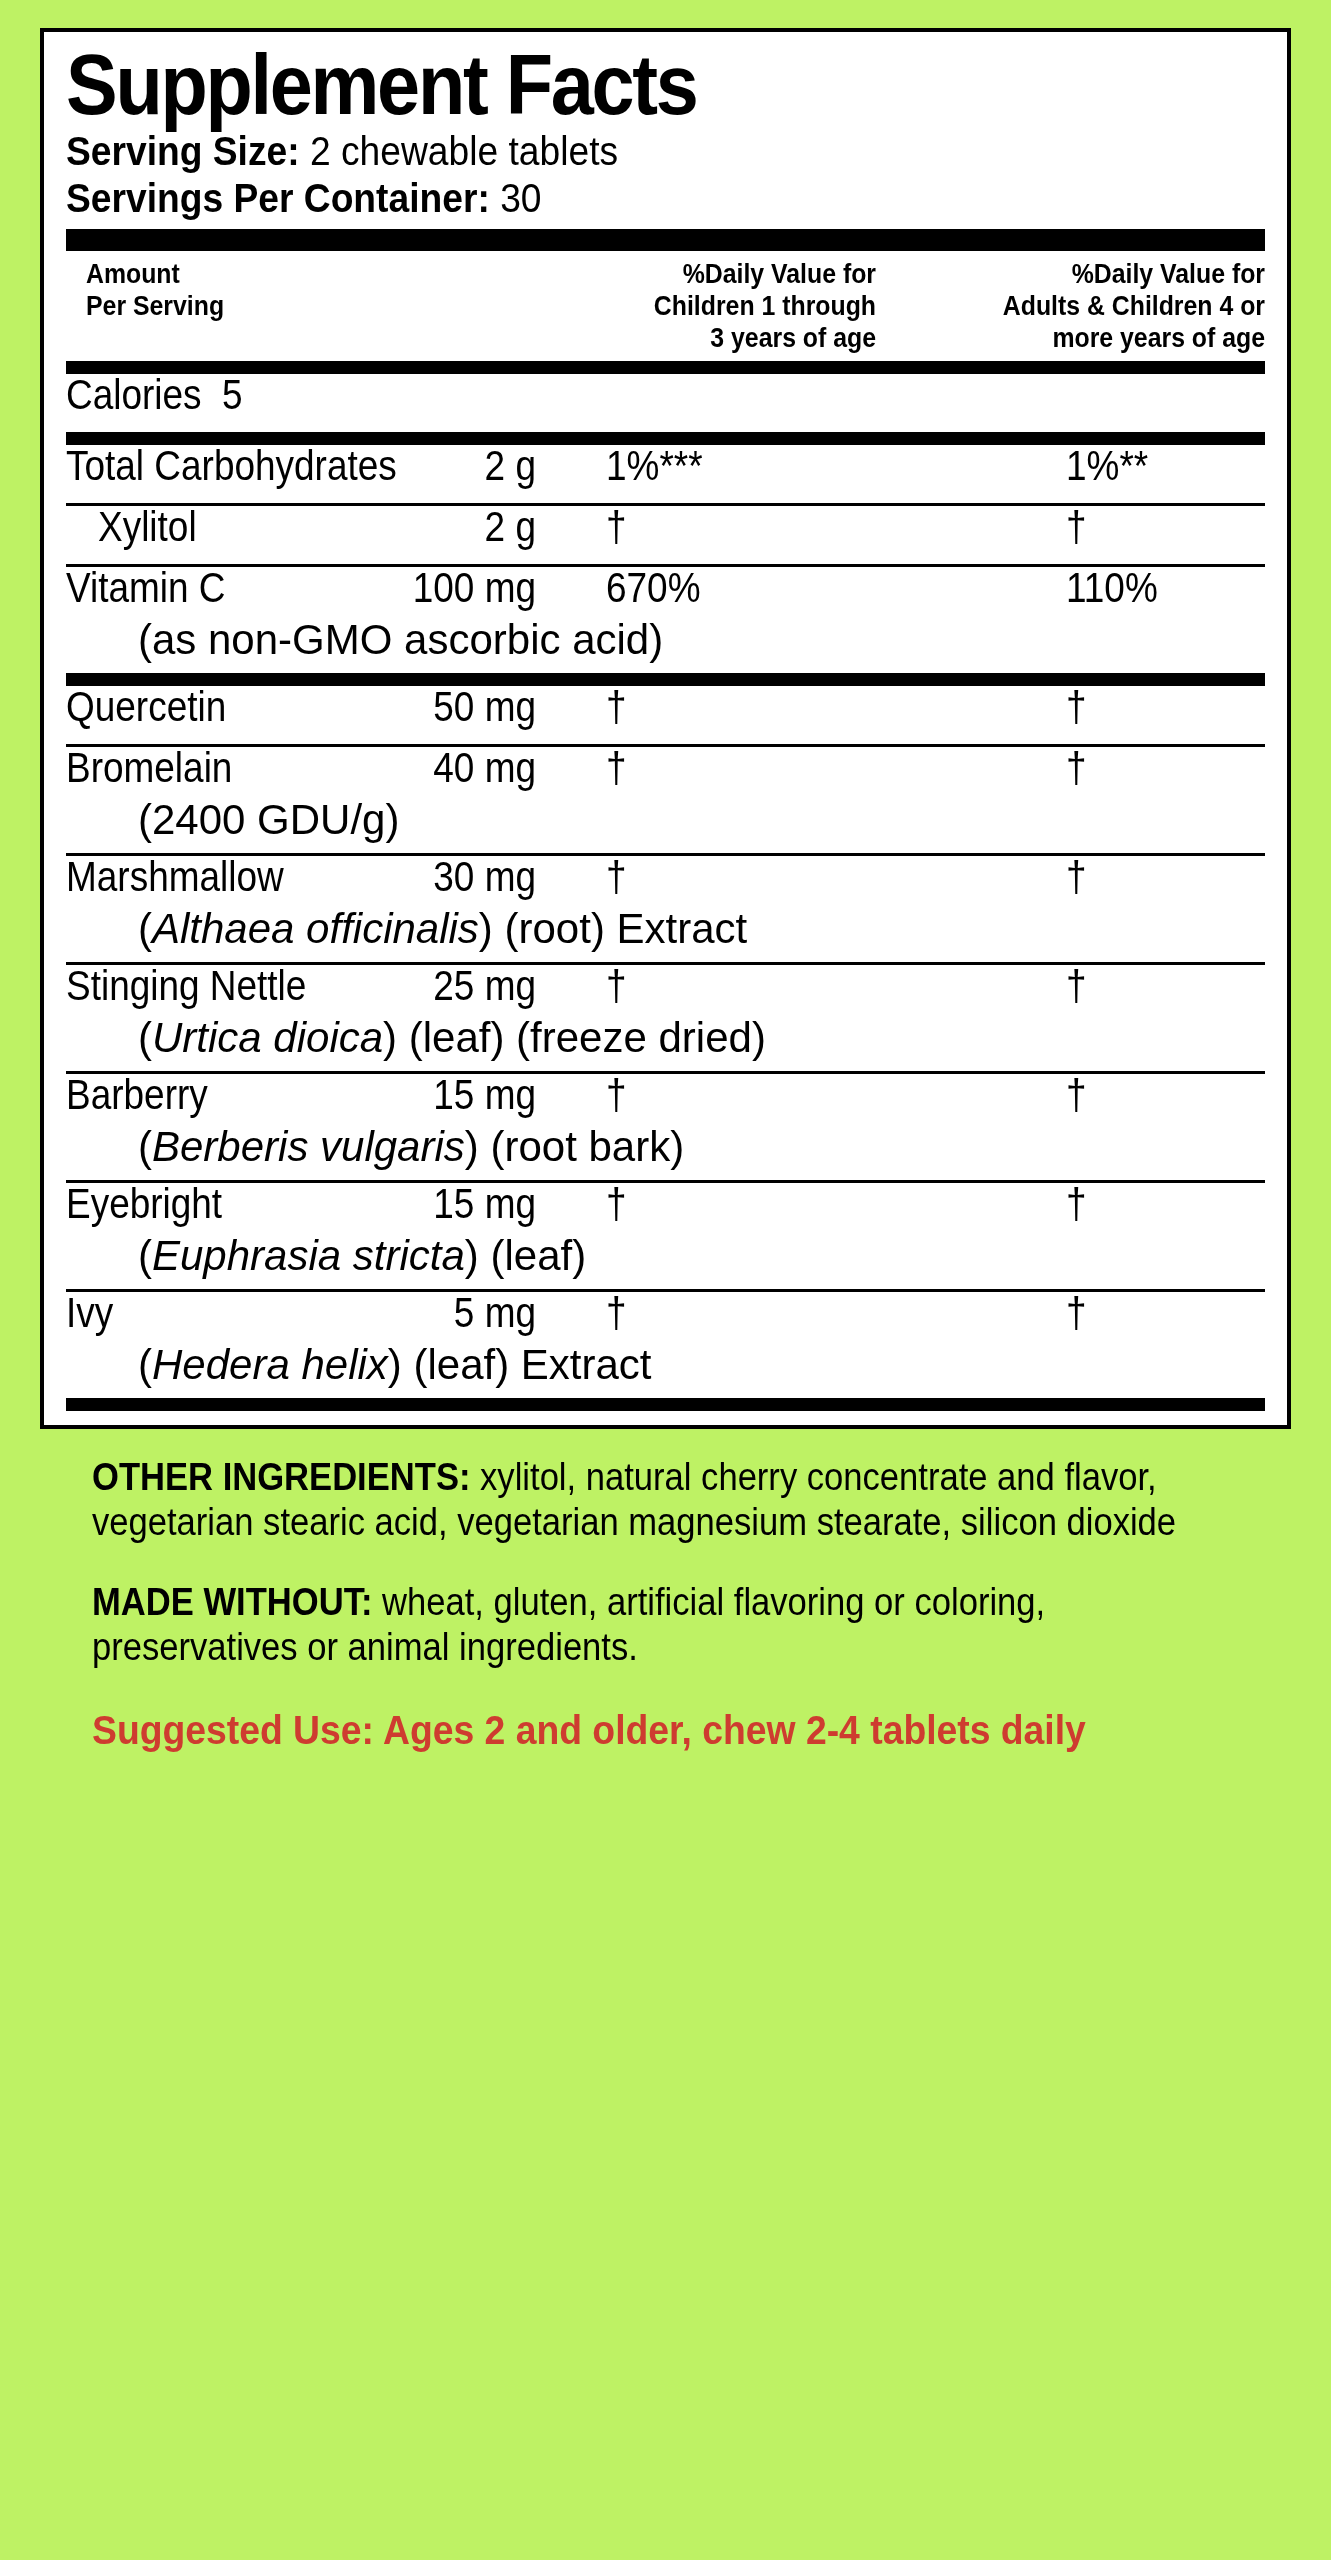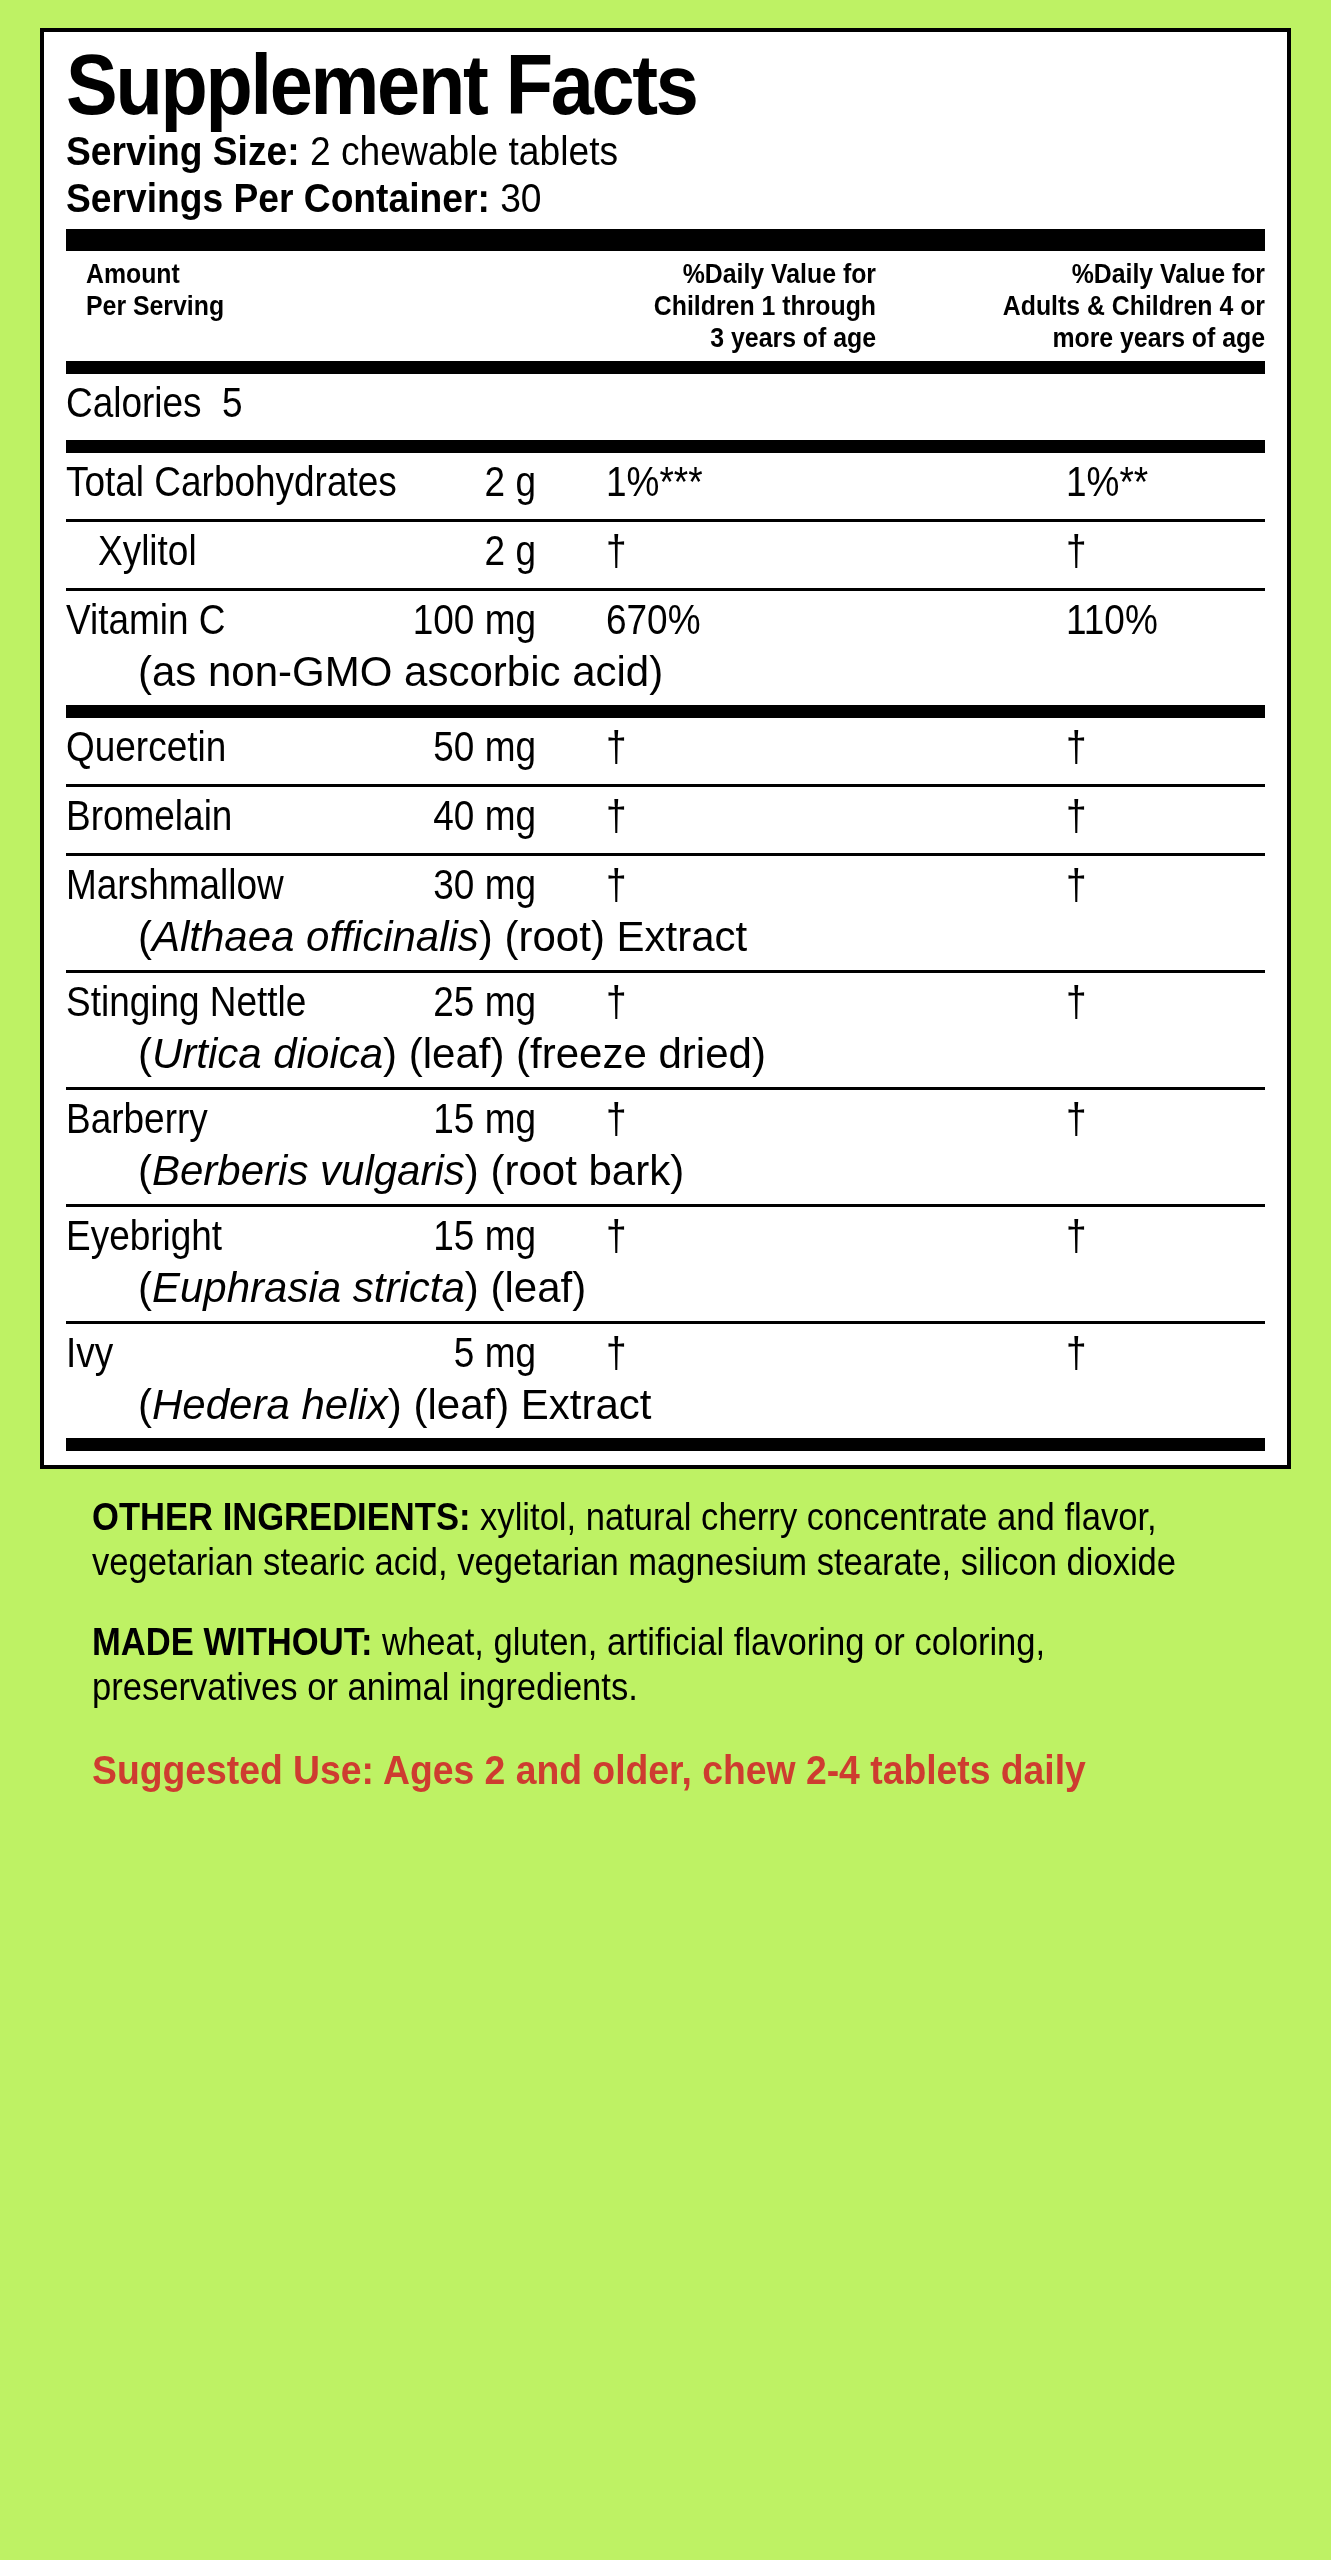--- a/index.html
+++ b/index.html
@@ -81,21 +81,21 @@
     transform-origin: right top;
   }
   .col-head .ch-mid   { flex: 0 0 370px; }
   .col-head .ch-right { flex: 1 1 auto; }
 
   
   .rows { }
 
   .row {
     position: relative;
-    padding: 8px 0 6px 0;
+    padding: 0 0 6px 0;
   }
   .row-sep { height: 3px; background: #000; }
 
   .row-main {
     position: relative;
     height: 52px;
     white-space: nowrap;
   }
   .row-sub {
     position: relative;
@@ -253,20 +253,23 @@
       </div>
       <div class="row-sep"></div>
 
       <div class="row">
         <div class="row-main">
           <span class="nm">Bromelain</span>
           <span class="amt">40 mg</span>
           <span class="dv1">†</span>
           <span class="dv2">†</span>
         </div>
+        <div class="row-sub">
+          <span class="sub"><i></i><span>(2400 GDU/g)</span></span>
+        </div>
       </div>
       <div class="row-sep"></div>
 
       <div class="row">
         <div class="row-main">
           <span class="nm">Marshmallow</span>
           <span class="amt">30 mg</span>
           <span class="dv1">†</span>
           <span class="dv2">†</span>
         </div>

